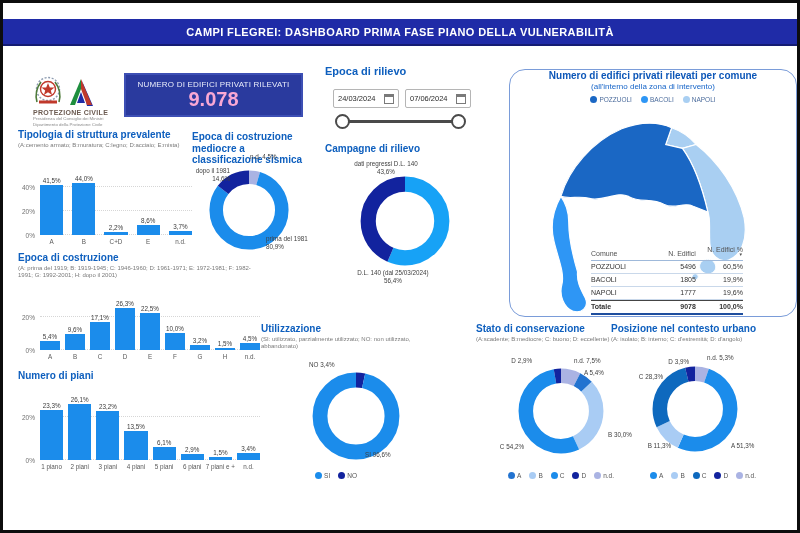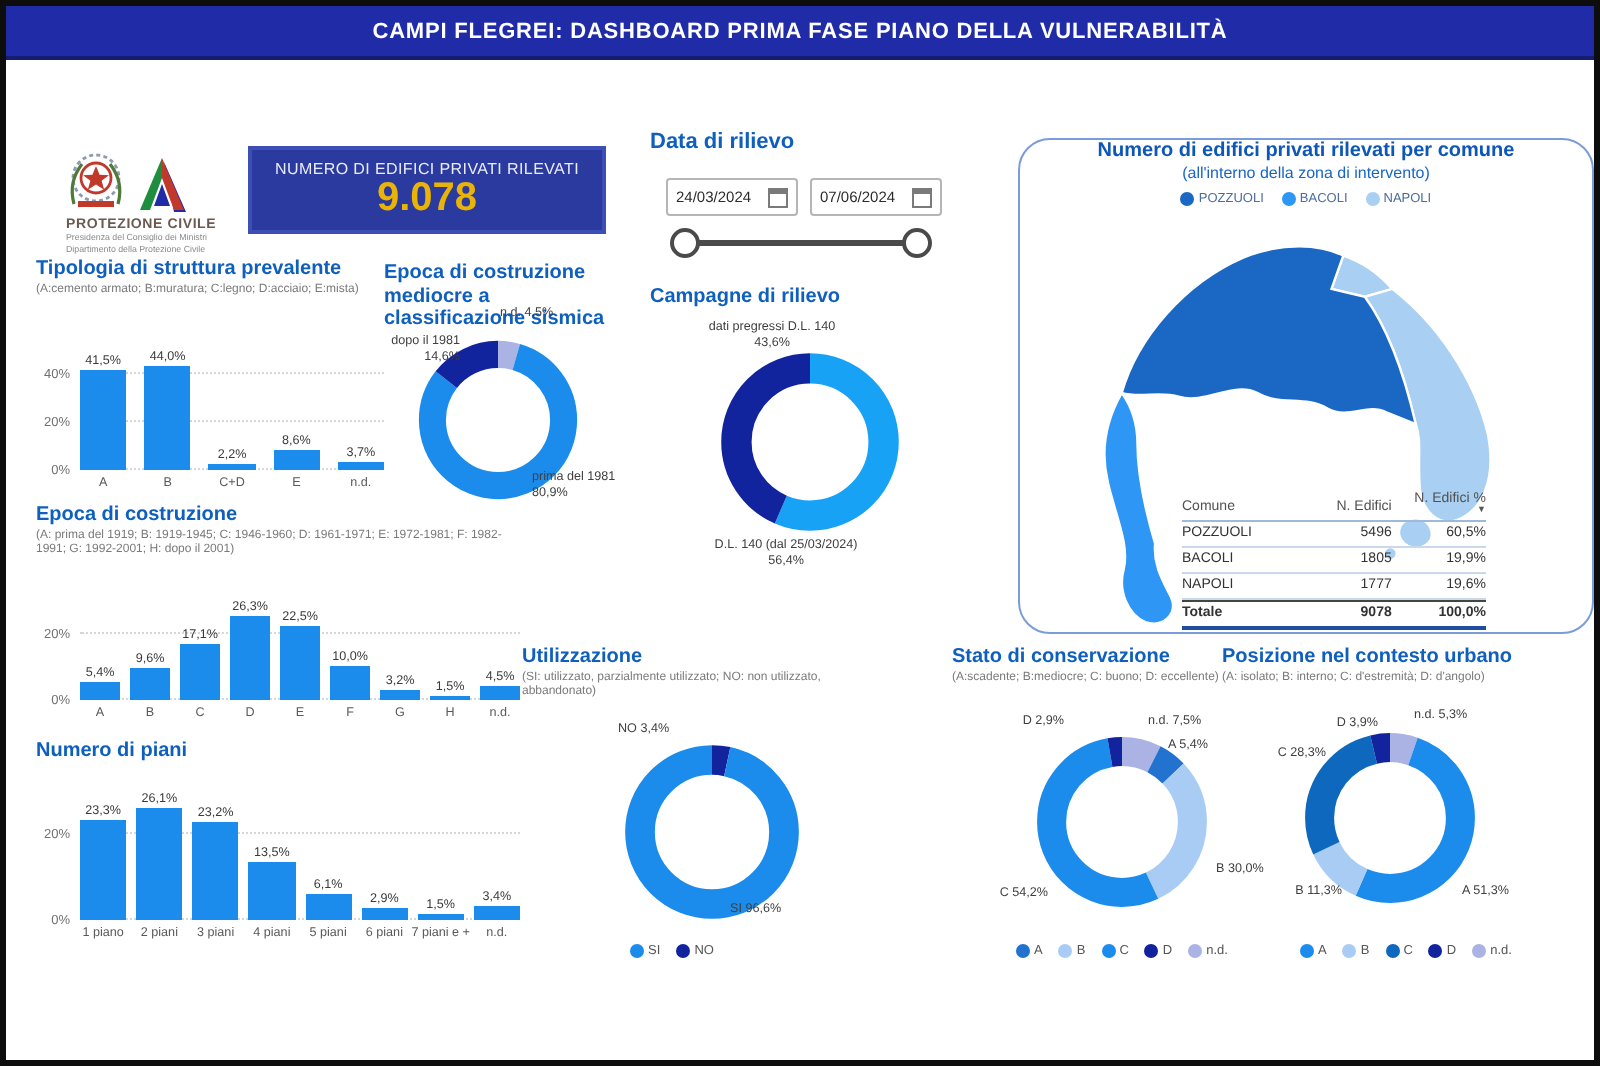--- a/index.html
+++ b/index.html
@@ -1,36 +1,36 @@
 <!DOCTYPE html>
 <html style="--header_bg: #1F2BA7; --kpi_bg: #2A3A9E; --kpi_border: #3D4FB4; --title_blue: #0E5FBE; --panel_border: #7A9CD9; --accent_blue: #1B8CEB; --navy: #12239E; --periwinkle: #AAB3E3; --light_blue: #A9CCF4;"><head>
 <meta charset="utf-8">
 <style>
   html,body{margin:0;padding:0;background:#000;}
   .page{position:relative;width:800px;height:533px;background:#fff;border:3px solid #0d0d0d;
         box-sizing:border-box;overflow:hidden;font-family:"Liberation Sans",sans-serif;}
   .abs{position:absolute;}
 
   
-  .titlebar{position:absolute;left:0;top:0;right:0;height:25px;background:var(--header_bg,#1F2BA7);
+  .titlebar{position:absolute;left:0;top:16px;right:0;height:25px;background:var(--header_bg,#1F2BA7);
             border-bottom:2px solid #141C73;display:flex;align-items:center;justify-content:center;}
   .titlebar span{color:#fff;font-size:11px;font-weight:600;letter-spacing:.4px;}
 
   
   .logo{left:30px;top:72px;width:96px;}
   .logo-row{display:flex;gap:4px;align-items:flex-end;}
   .logo-name{font-size:7px;font-weight:700;color:#6B5A50;letter-spacing:.3px;margin-top:2px;}
   .logo-sub{font-size:4.4px;color:#8a8a8a;line-height:1.25;}
 
   
   .kpi{left:121px;top:70px;width:179px;height:44px;background:var(--kpi_bg,#2A3A9E);
        border:2px solid var(--kpi_border,#3D4FB4);box-sizing:border-box;display:flex;flex-direction:column;
        align-items:center;justify-content:center;}
   .kpi-label{font-size:8px;color:#E9ECFA;letter-spacing:.2px;}
-  .kpi-value{font-size:20px;color:#eab308;font-weight:600;line-height:1.05;}
+  .kpi-value{font-size:20px;color:#f9a8d4;font-weight:600;line-height:1.05;}
 
   
   .df-title{left:322px;top:62px;font-size:11px;font-weight:700;color:var(--title_blue,#0E5FBE);}
   .date-box{top:86px;height:19px;width:66px;border:1px solid #B5B5B5;border-radius:2px;background:#fff;
             box-sizing:border-box;display:flex;align-items:center;justify-content:space-between;
             padding:0 4px;font-size:7.5px;color:#2b2b2b;}
   .cal{width:8px;height:8px;border:1px solid #7a7a7a;position:relative;flex:0 0 auto;}
   .cal::after{content:"";position:absolute;left:0;right:0;top:0;height:2px;background:#7a7a7a;}
   .slider-track{left:340px;top:117px;width:115px;height:3px;background:#4A4A4A;border-radius:2px;}
   .slider-handle{width:15px;height:15px;border-radius:50%;background:#fff;border:2px solid #4A4A4A;
@@ -147,21 +147,21 @@
     <div class="logo-name">PROTEZIONE CIVILE</div>
     <div class="logo-sub">Presidenza del Consiglio dei Ministri</div>
     <div class="logo-sub">Dipartimento della Protezione Civile</div>
   </div>
 
   <div class="abs kpi">
     <div class="kpi-label">NUMERO DI EDIFICI PRIVATI RILEVATI</div>
     <div class="kpi-value">9.078</div>
   </div>
 
-  <div class="abs df-title">Data di rilievo</div>
+  <div class="abs df-title">Epoca di rilievo</div>
   <div class="abs date-box" style="left:330px;">
     <span>24/03/2024</span>
     <span class="cal"></span>
   </div>
   <div class="abs date-box" style="left:402px;">
     <span>07/06/2024</span>
     <span class="cal"></span>
   </div>
   <div class="abs slider-track"></div>
   <div class="abs slider-handle" style="left:332px;"></div>

